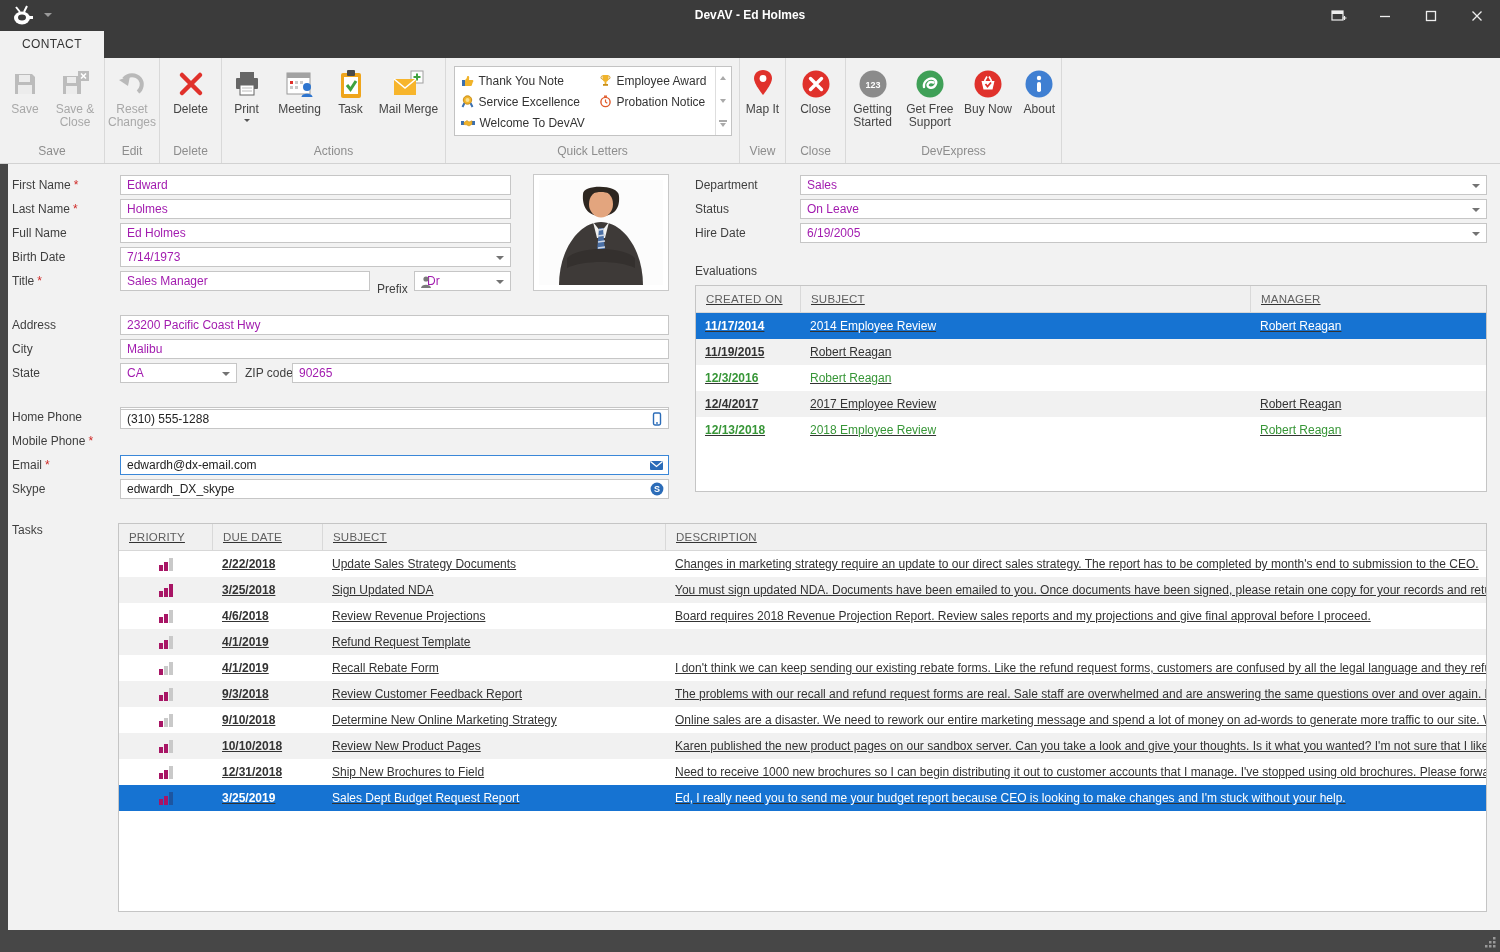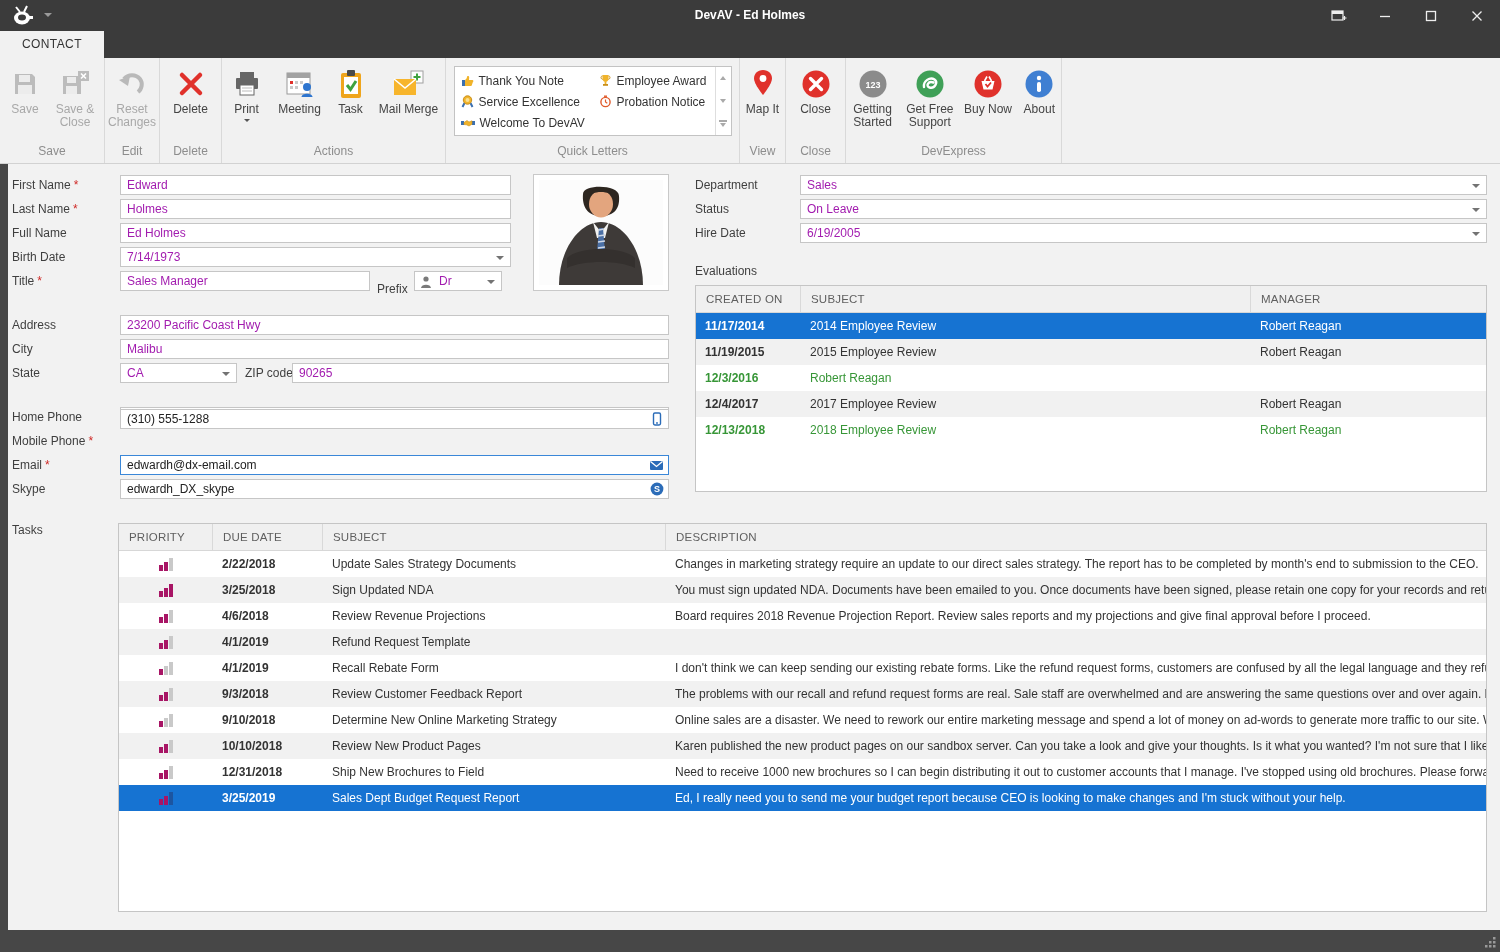--- a/index.html
+++ b/index.html
@@ -55,21 +55,21 @@
   .fwrap { position:absolute; }
   .fwrap input { width:100%; height:20px; border:1px solid #c6c6c6; background:#fff; font-size:12px; color:#222; padding:0 24px 0 6px; font-family:inherit; outline:none; }
   .fwrap.focused input { border-color:#3a87d8; }
   .fic { position:absolute; right:5px; top:3px; }
 
   .photo-frame { position:absolute; left:533px; top:174px; width:136px; height:117px; background:#fff; border:1px solid #c9c9c9; padding:5px; }
 
   .section-lbl { position:absolute; font-size:12px; color:#3f3f3f; }
 
   
-  .grid { position:absolute; background:#fff; border:1px solid #c5c5c5; overflow:hidden; }
+  .grid { position:absolute; background:#fff; border:1px solid #c5c5c5; overflow:hidden;text-decoration:underline; }
   .ghead { display:flex; height:27px; background:#f0f0f0; border-bottom:1px solid #d7d7d7; color:#5f5f5f; font-size:11.5px; }
   .ghead .gc { display:flex; align-items:center; padding:0 10px; border-right:1px solid #d9d9d9; height:100%; letter-spacing:.2px; }
   .ghead .gc:last-child { border-right:none; }
   .grow { display:flex; height:26px; align-items:center; font-size:12px; color:#333; }
   .grow.alt { background:#f1f1f1; }
   .grow.sel { background:#1673d2; color:#fff; }
   .grow.green { color:#379637; }
   .gc { padding:0 9px; white-space:nowrap; overflow:hidden; }
   .dt { font-weight:700; }
   .ec1 { width:105px; } .ec2 { width:450px; } .ec3 { flex:1; }
@@ -394,21 +394,21 @@
 
 <input class="fld" style="left: 120px; top: 175px; width: 391px;" value="Edward">
 <input class="fld" style="left: 120px; top: 199px; width: 391px;" value="Holmes">
 <input class="fld" style="left: 120px; top: 223px; width: 391px;" value="Ed Holmes">
 <div class="fld combo" style="left:120px; top:247px; width:391px">
     <span>7/14/1973</span>
     <div class="darr"></div>
   </div>
 <input class="fld" style="left: 120px; top: 271px; width: 250px;" value="Sales Manager">
 <div class="lbl" style="left:377px; top:279px"><span>Prefix</span></div>
-<div class="fld combo" style="left:414px; top:271px; width:88px; padding-left:24px">
+<div class="fld combo" style="left:414px; top:271px; width:97px; padding-left:12px">
   <svg style="position:absolute; left:4px; top:3px" width="14" height="14" viewBox="0 0 14 14">
       <circle cx="7" cy="4" r="2.6" fill="#7a7a7a"></circle>
       <path d="M2 13 C2 8.5 12 8.5 12 13 Z" fill="#7a7a7a"></path>
     </svg>
   <span>Dr</span>
     <div class="darr"></div>
 </div>
 
 <div class="photo-frame">
   <svg width="124" height="105" viewBox="0 0 124 105">
@@ -492,21 +492,20 @@
     <div class="gc ec2">SUBJECT</div>
     <div class="gc ec3">MANAGER</div>
   </div>
   <div class="grow sel">
     <div class="gc ec1 dt">11/17/2014</div>
       <div class="gc ec2">2014 Employee Review</div>
       <div class="gc ec3">Robert Reagan</div>
   </div>
   <div class="grow alt">
     <div class="gc ec1 dt">11/19/2015</div>
-      <div class="gc ec2">2015 Employee Review</div>
       <div class="gc ec3">Robert Reagan</div>
   </div>
   <div class="grow green">
     <div class="gc ec1 dt">12/3/2016</div>
       <div class="gc ec3">Robert Reagan</div>
   </div>
   <div class="grow alt">
     <div class="gc ec1 dt">12/4/2017</div>
       <div class="gc ec2">2017 Employee Review</div>
       <div class="gc ec3">Robert Reagan</div>

